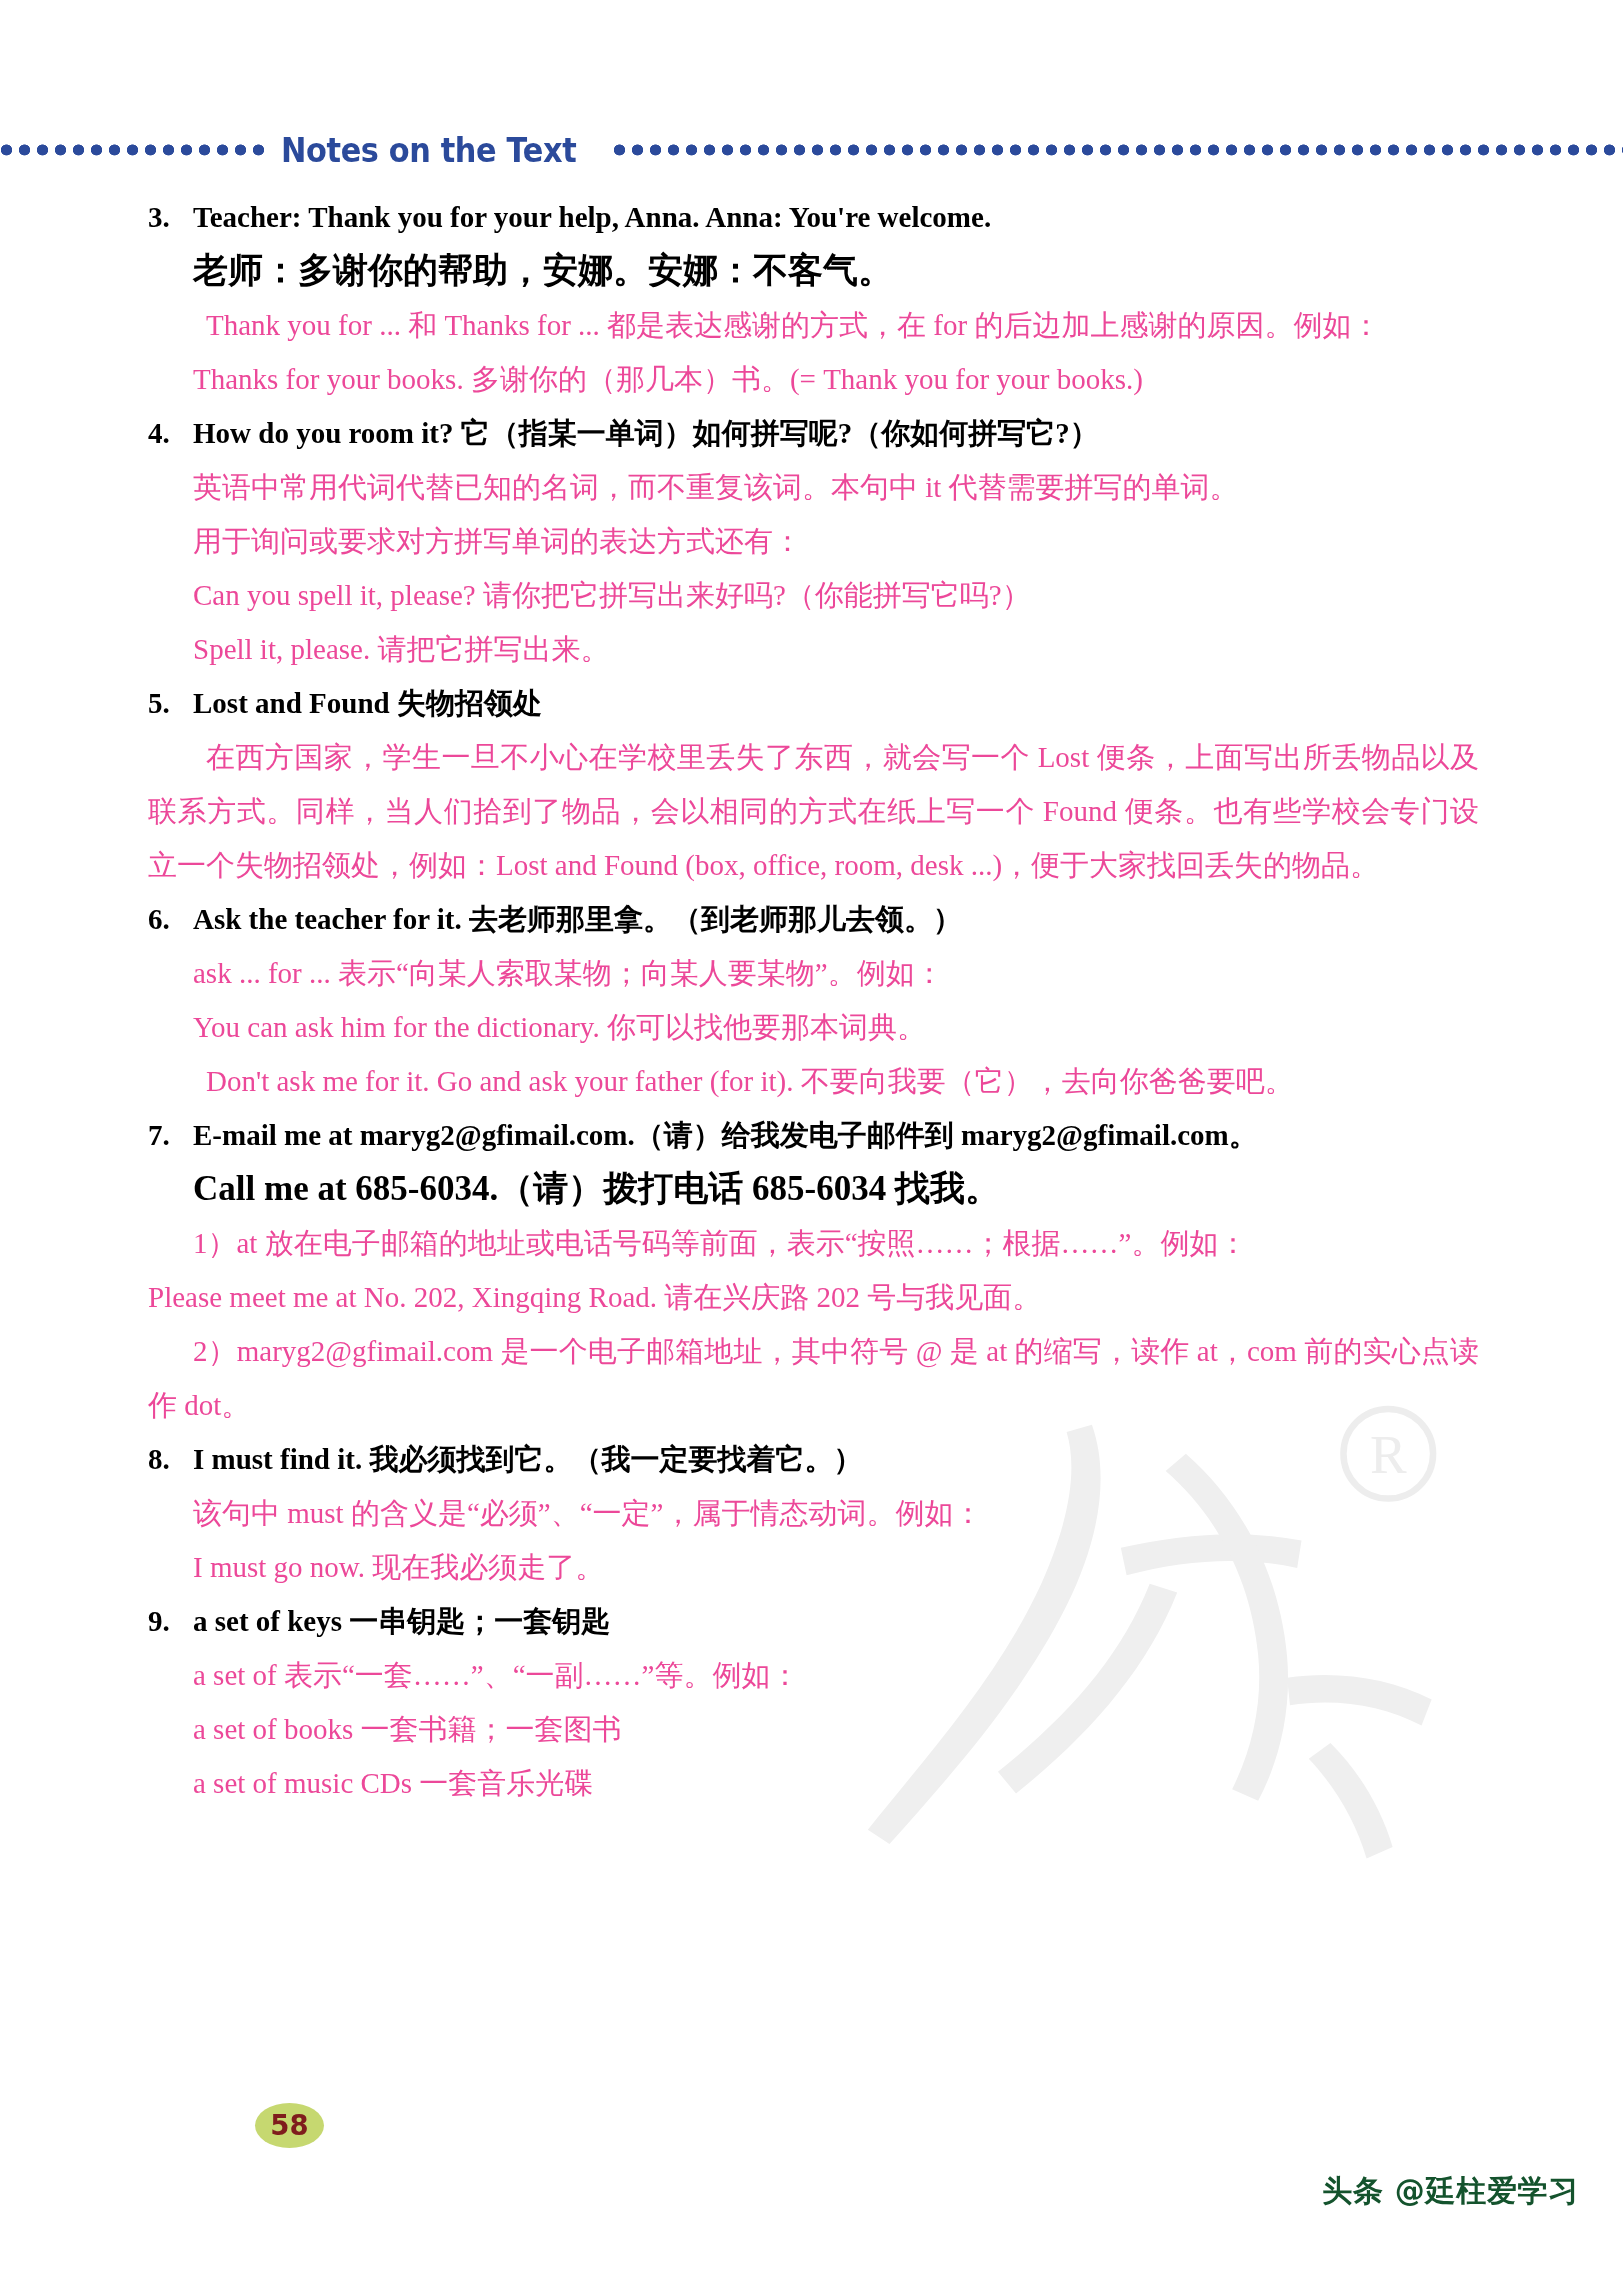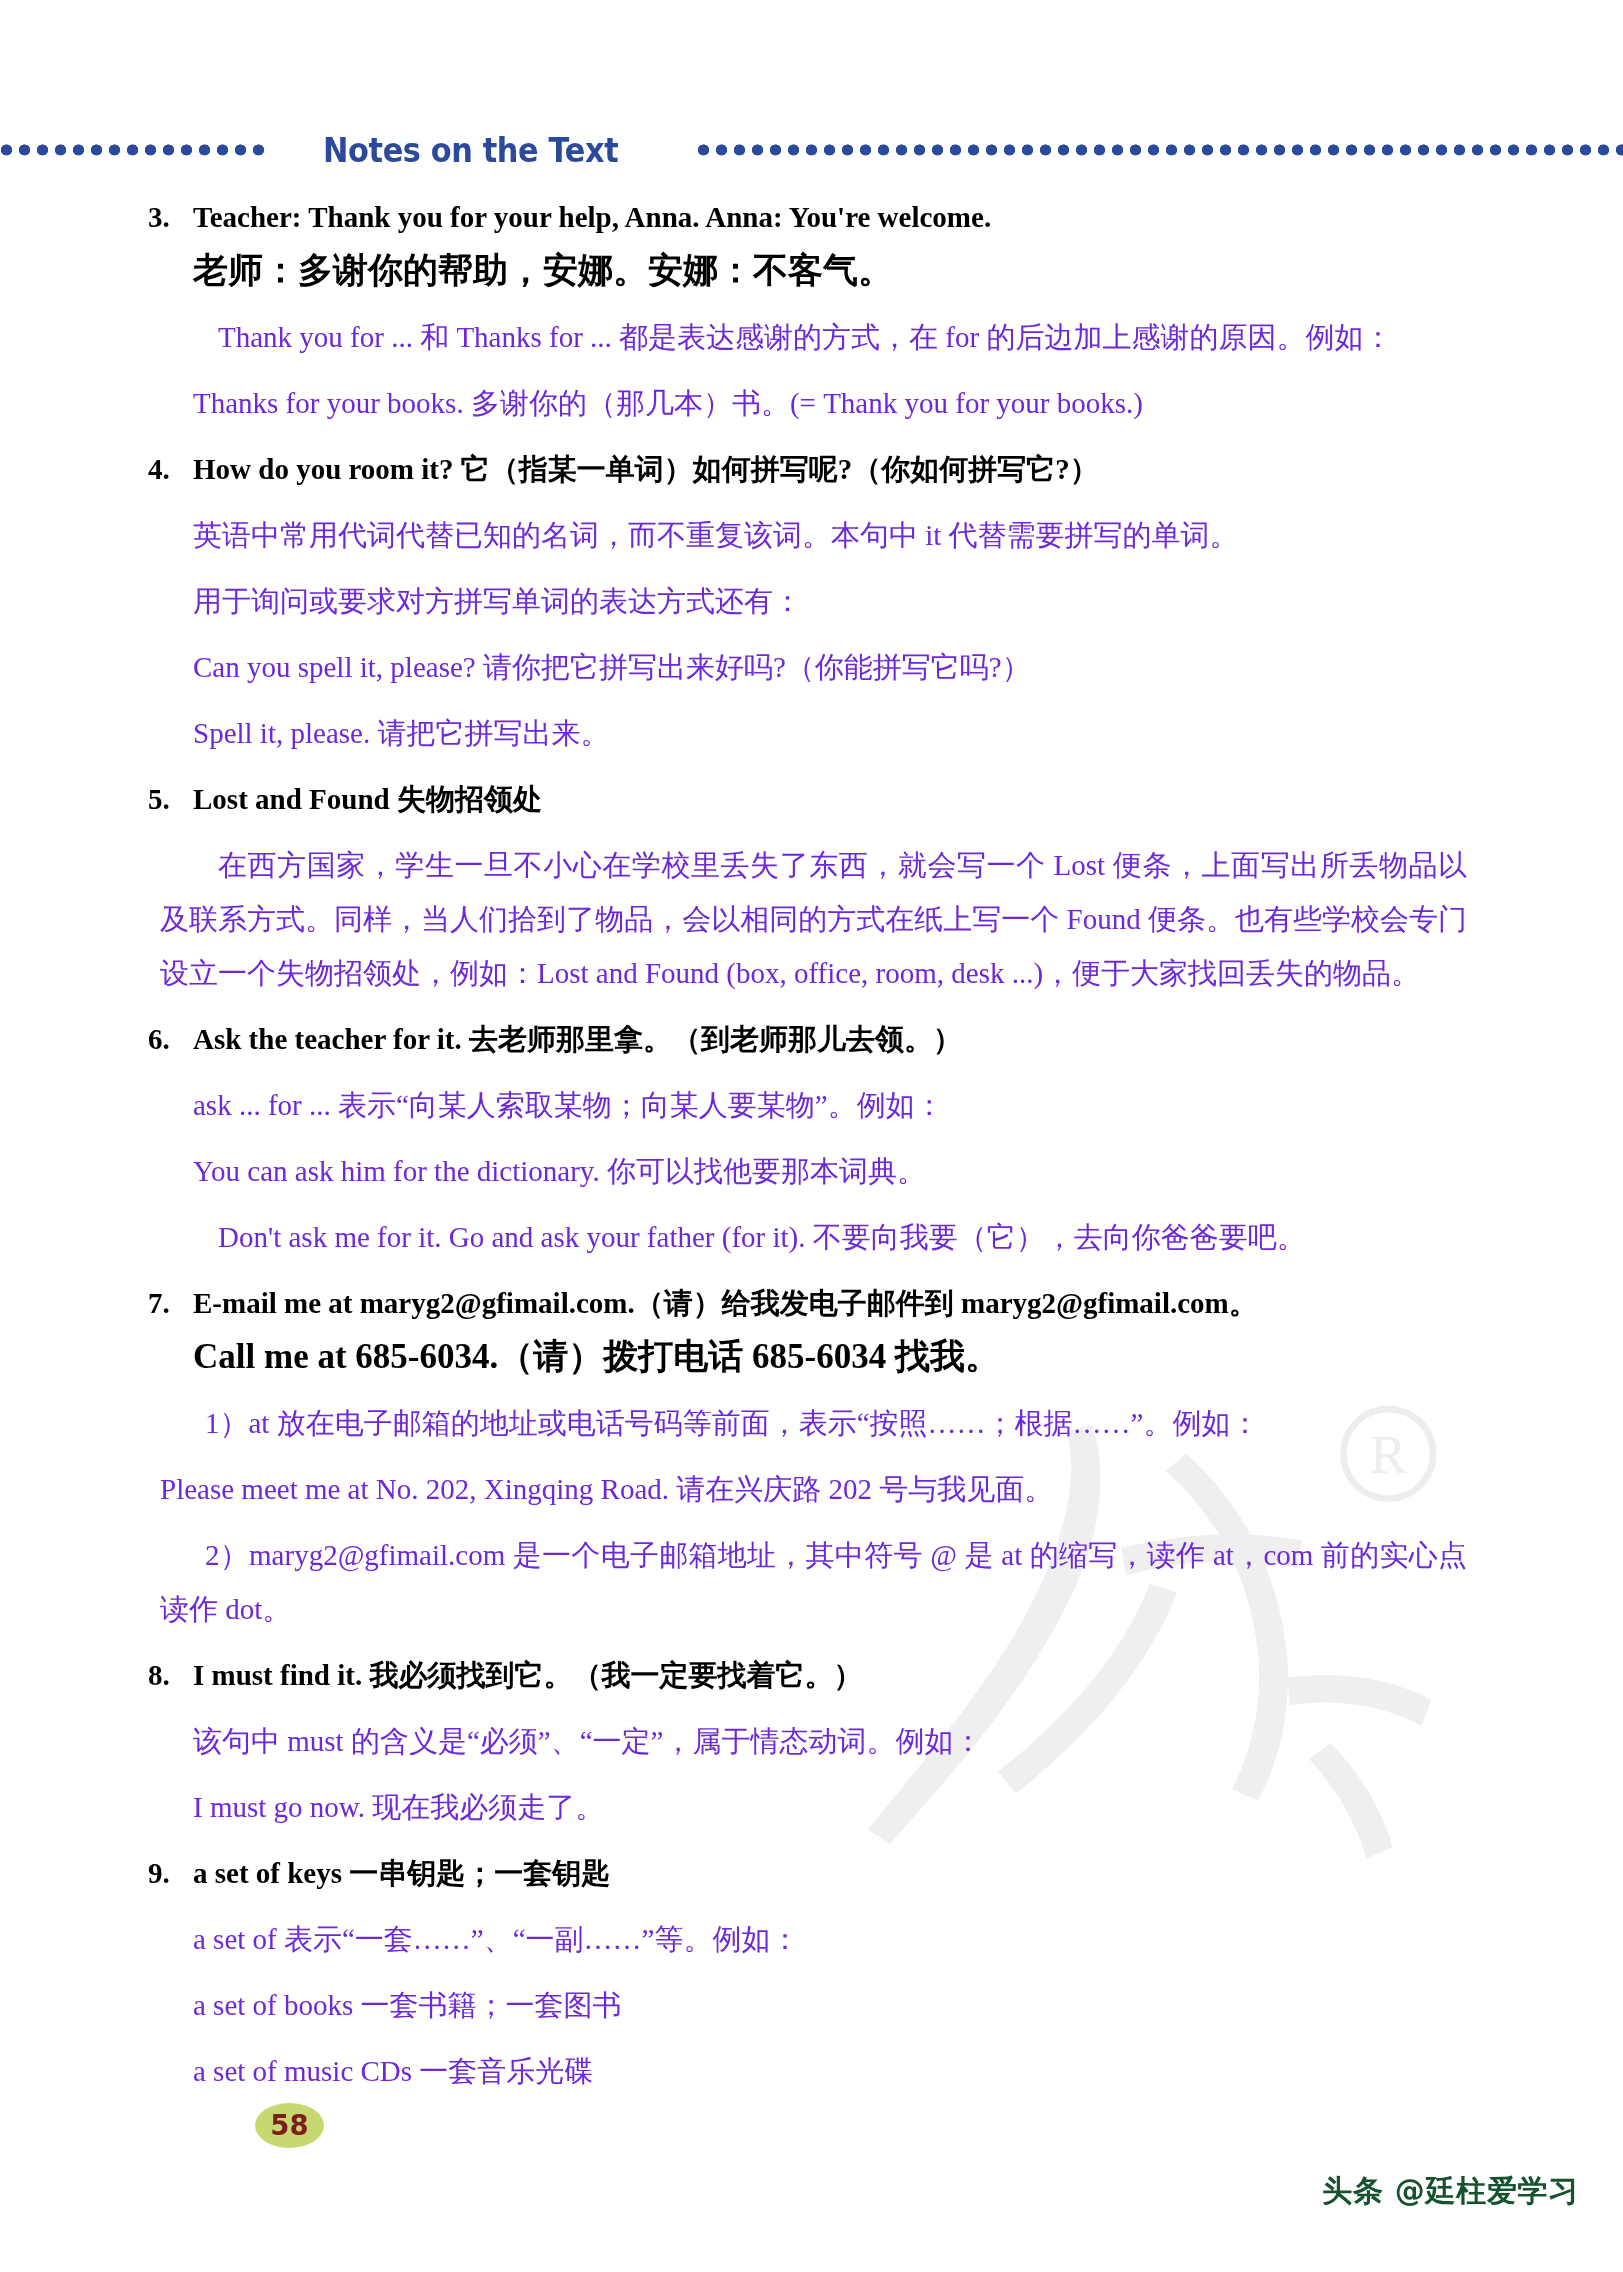--- a/index.html
+++ b/index.html
@@ -39,21 +39,20 @@
   
   .header-band {
     position: absolute;
     left: 0;
     top: 122px;
     width: 1624px;
     height: 56px;
     display: flex;
     align-items: center;
     z-index: 2;
-    gap: 42px;
   }
   .dotrow {
     flex: 0 0 auto;
     height: 56px;
     display: flex;
     align-items: center;
     overflow: hidden;
   }
   .dotrow.left  { width: 269px; }
   .dotrow.right { flex: 1 1 auto; }
@@ -87,22 +86,22 @@
     width: 1331px;
     z-index: 1;
   }
 
   
   .blk {
     font-size: 29px;
     line-height: 54px;
     text-align: justify;
     text-justify: inter-character;
-    margin: 12px;
-    color: #6d28d9;
+    margin: 0;
+    color: #ec4899;
     word-break: break-word;
   }
 
   
   .item-head {
     display: flex;
     align-items: flex-start;
     font-weight: bold;
     font-size: 29px;
     line-height: 54px;

